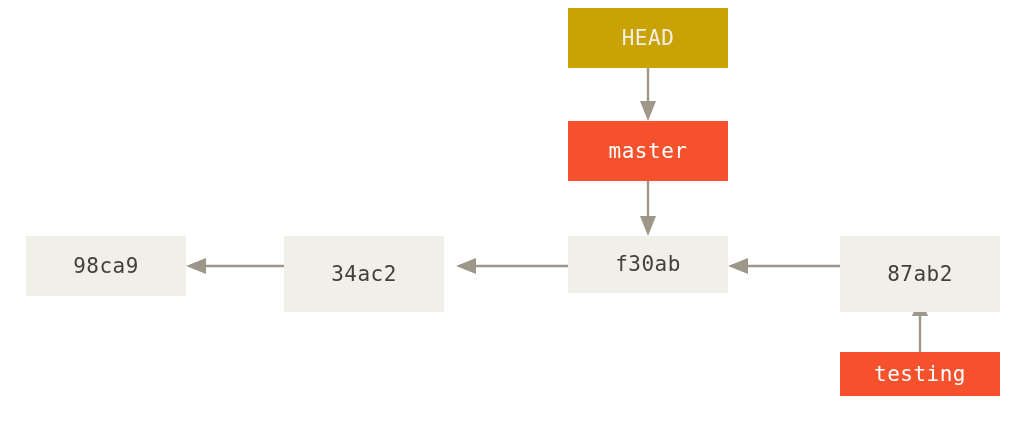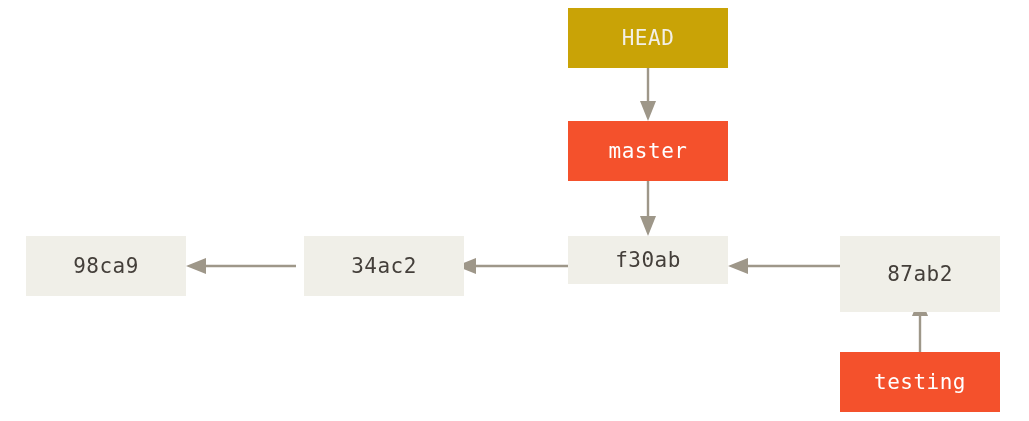--- a/index.html
+++ b/index.html
@@ -88,29 +88,29 @@
   </div>
 
   <div class="node node-head" style="left: 568px; top: 8px; width: 160px; height: 60px;">
     <span>HEAD</span>
   </div>
 
   <div class="node node-commit" style="left: 26px; top: 236px; width: 160px; height: 60px;">
     <span>98ca9</span>
   </div>
 
-  <div class="node node-commit" style="left: 304px; top: 236px; width: 160px; height: 60px;">
+  <div class="node node-commit" style="left: 284px; top: 236px; width: 160px; height: 76px;">
     <span>34ac2</span>
   </div>
 
-  <div class="node node-commit" style="left: 568px; top: 236px; width: 160px; height: 48px;">
+  <div class="node node-commit" style="left: 568px; top: 236px; width: 160px; height: 57px;">
     <span>f30ab</span>
   </div>
 
   <div class="node node-commit" style="left: 840px; top: 236px; width: 160px; height: 76px;">
     <span>87ab2</span>
   </div>
 
-  <div class="node node-ref" style="left: 840px; top: 352px; width: 160px; height: 60px;">
+  <div class="node node-ref" style="left: 840px; top: 352px; width: 160px; height: 44px;">
     <span>testing</span>
   </div>
 
 </div>
 
 </body></html>

